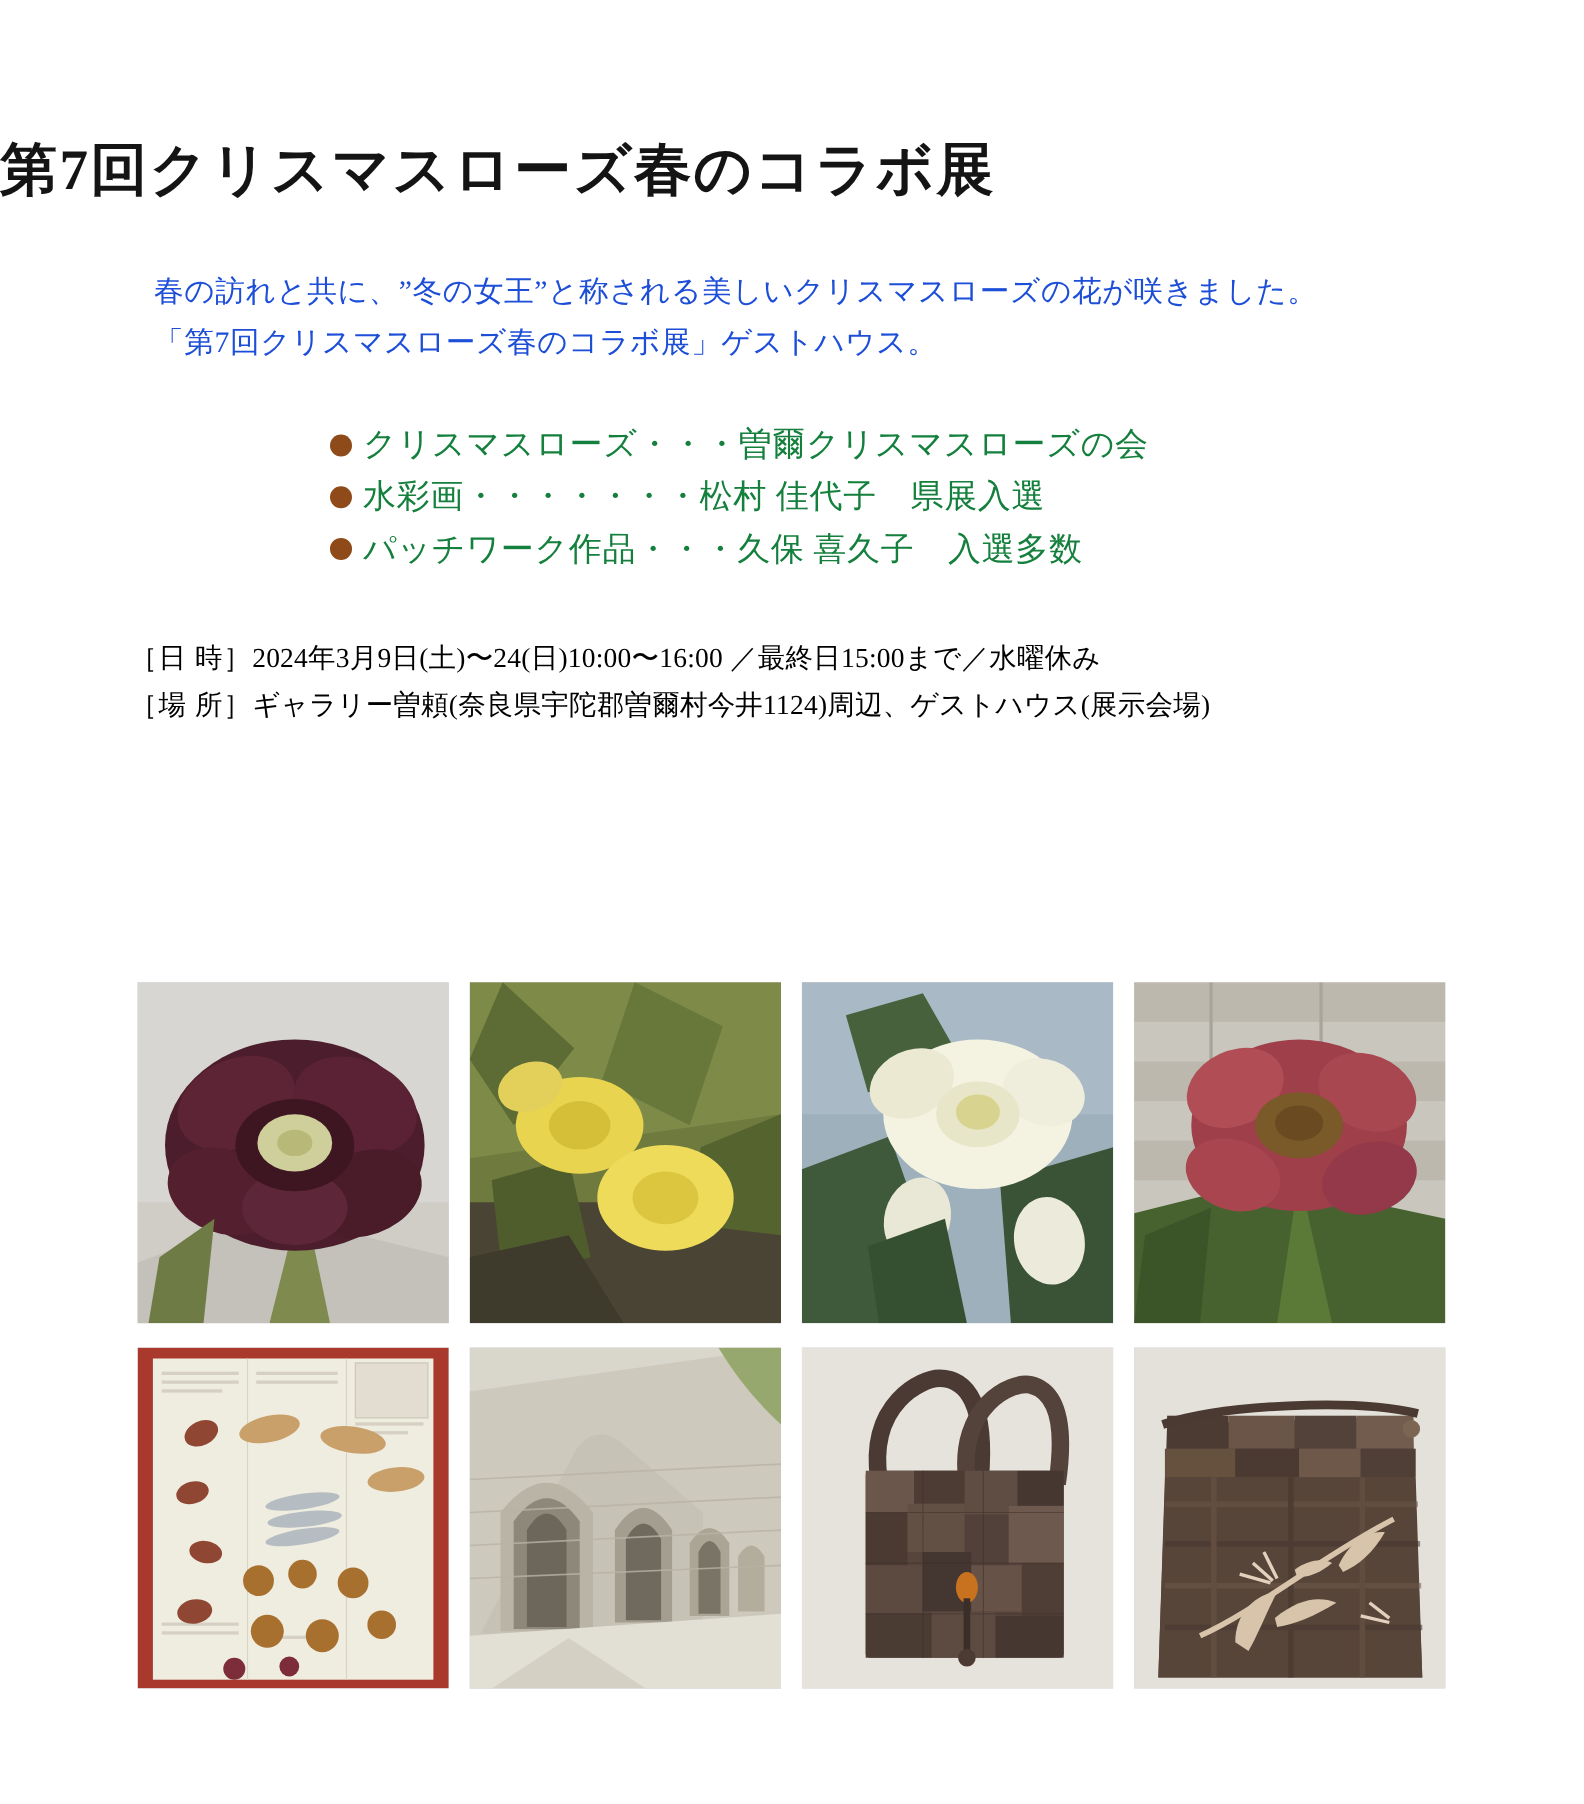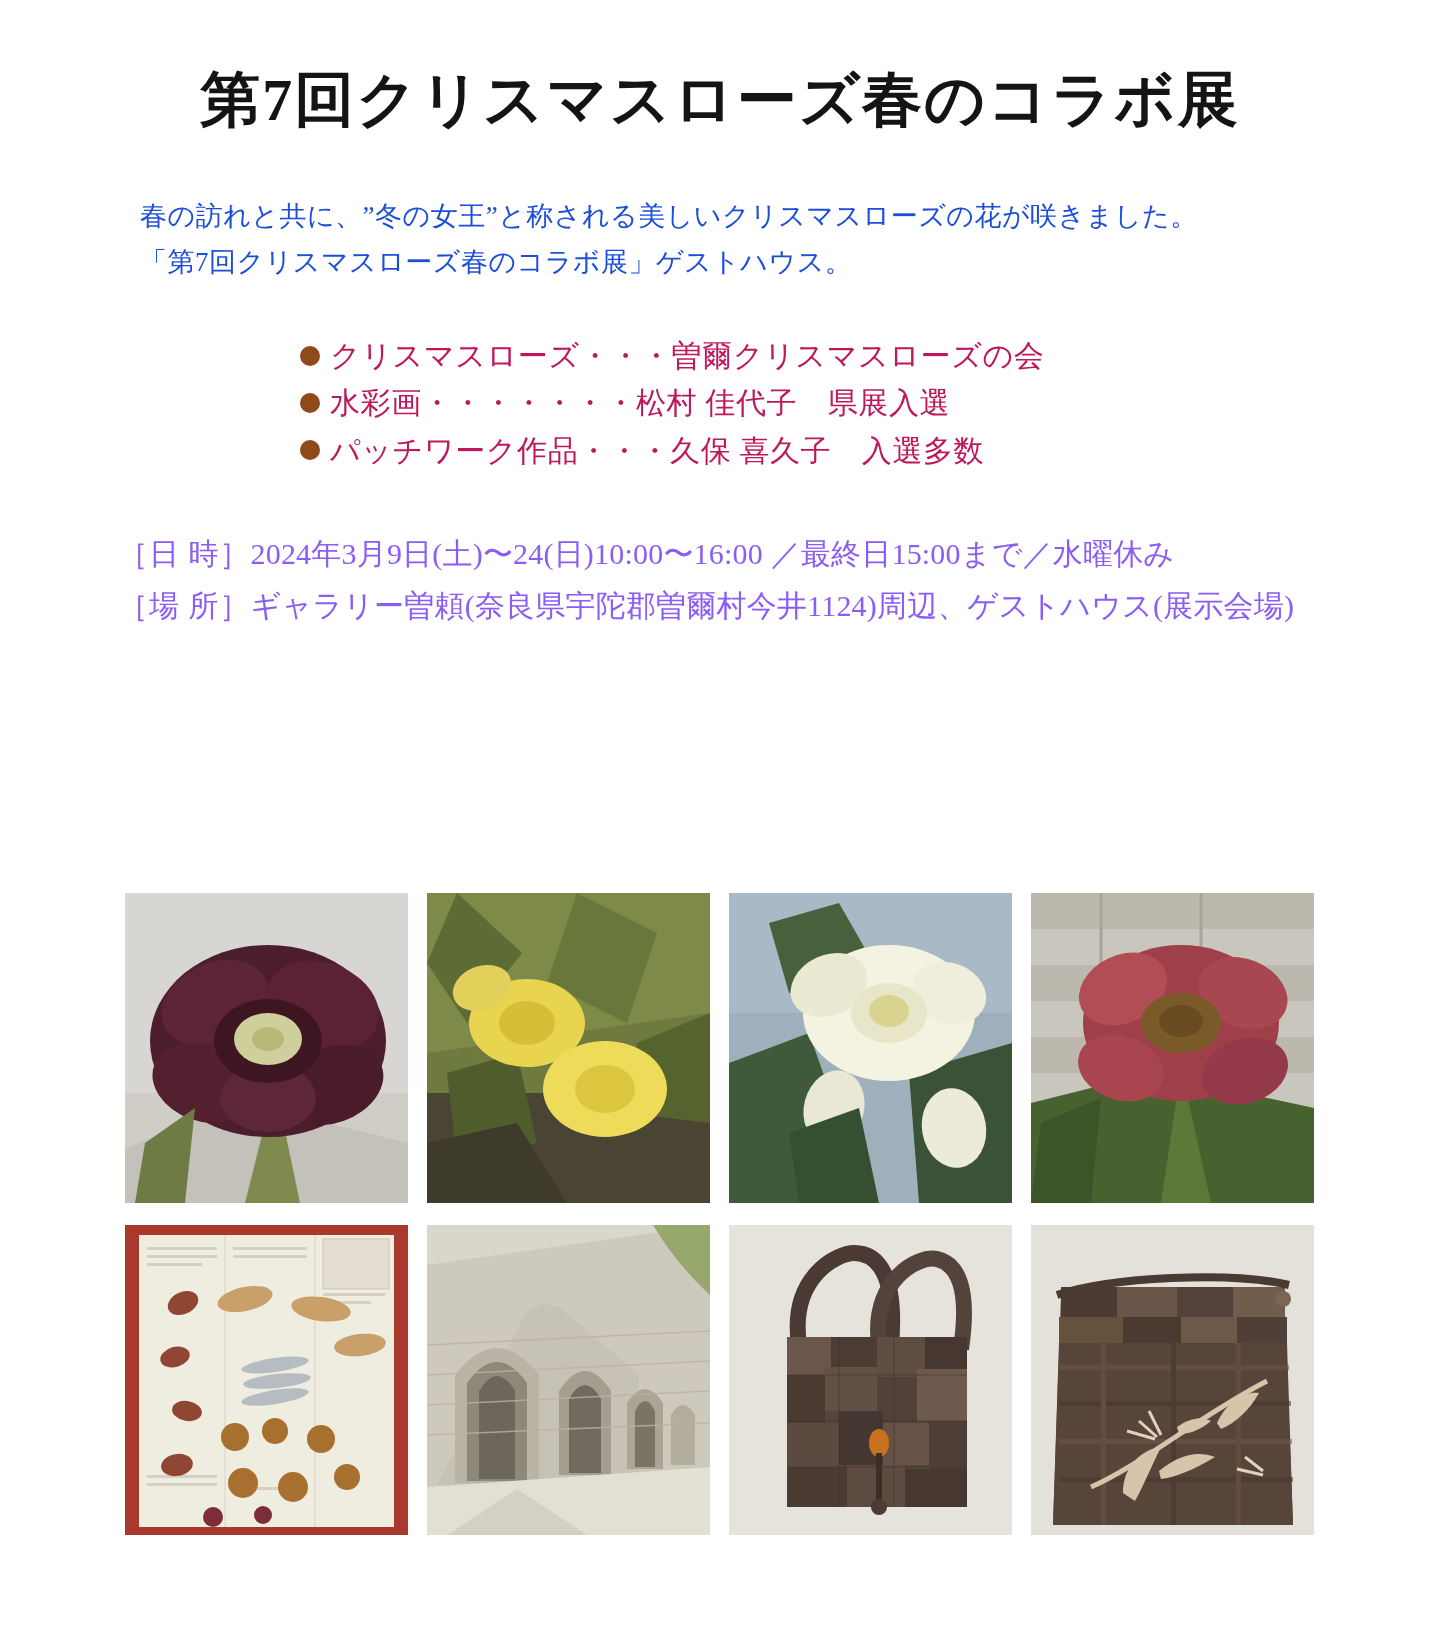--- a/index.html
+++ b/index.html
@@ -18,26 +18,25 @@
 
   .page {
     width: 1440px;
     height: 1640px;
     position: relative;
     background: #ffffff;
   }
 
   
   .title {
-    text-align: center;
-    font-size: 60px;
+    font-size: 52px;
     font-weight: 700;
     letter-spacing: 2px;
     margin: 0;
-    padding-top: 60px;
+    padding-top: 120px;
     color: #141414;
     font-family: "Liberation Serif", "DejaVu Serif", serif;
   }
 
   
   .intro {
     margin: 0;
     padding: 52px 0 0 140px;
     font-size: 27px;
     line-height: 1.72;
@@ -54,41 +53,41 @@
     margin: 0;
     padding: 46px 0 0 300px;
     list-style: none;
   }
   .bullets li {
     display: flex;
     align-items: center;
     font-size: 30px;
     line-height: 1.58;
     letter-spacing: 0.6px;
-    color: #be185d;
+    color: #15803d;
     white-space: nowrap;
   }
   .dot {
     width: 20px;
     height: 20px;
     border-radius: 50%;
     background: #8e4a18;
     display: inline-block;
     margin-right: 10px;
     flex: 0 0 auto;
   }
 
   
   .info {
     margin: 0;
     padding: 54px 0 0 118px;
-    font-size: 30px;
+    font-size: 25px;
     line-height: 1.72;
     letter-spacing: 0.2px;
-    color: #8b5cf6;
+    color: #000000;
   }
   .info .row {
     display: block;
     white-space: nowrap;
   }
   .info .tag {
     display: inline-block;
     letter-spacing: 1px;
   }
 

